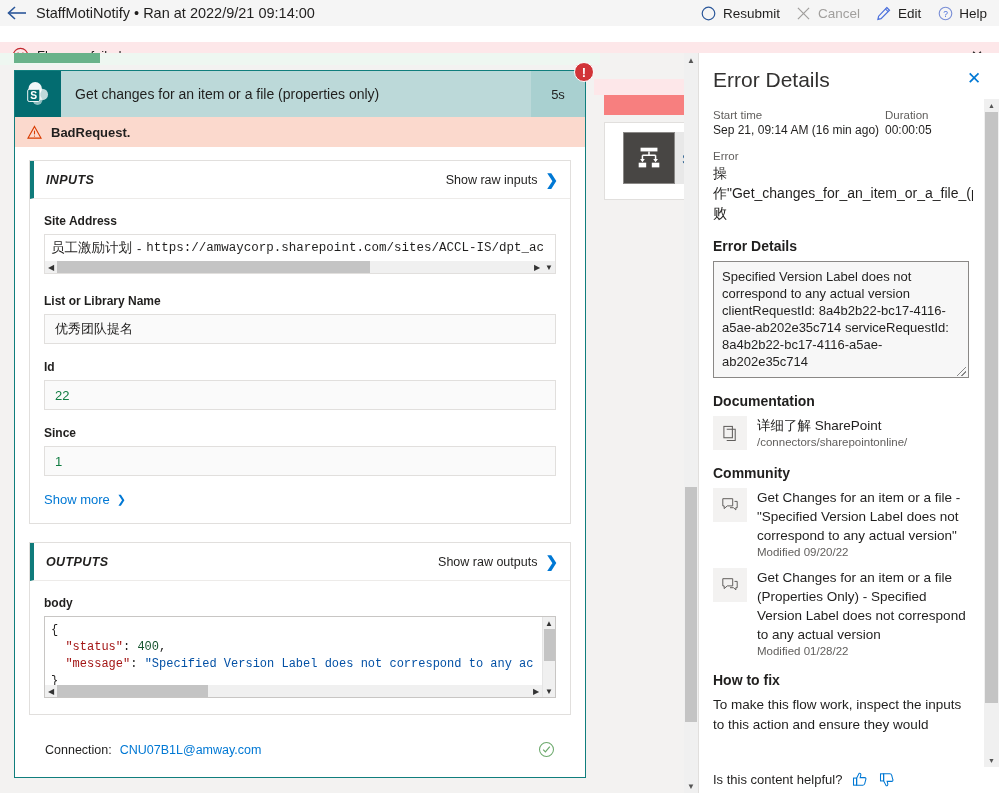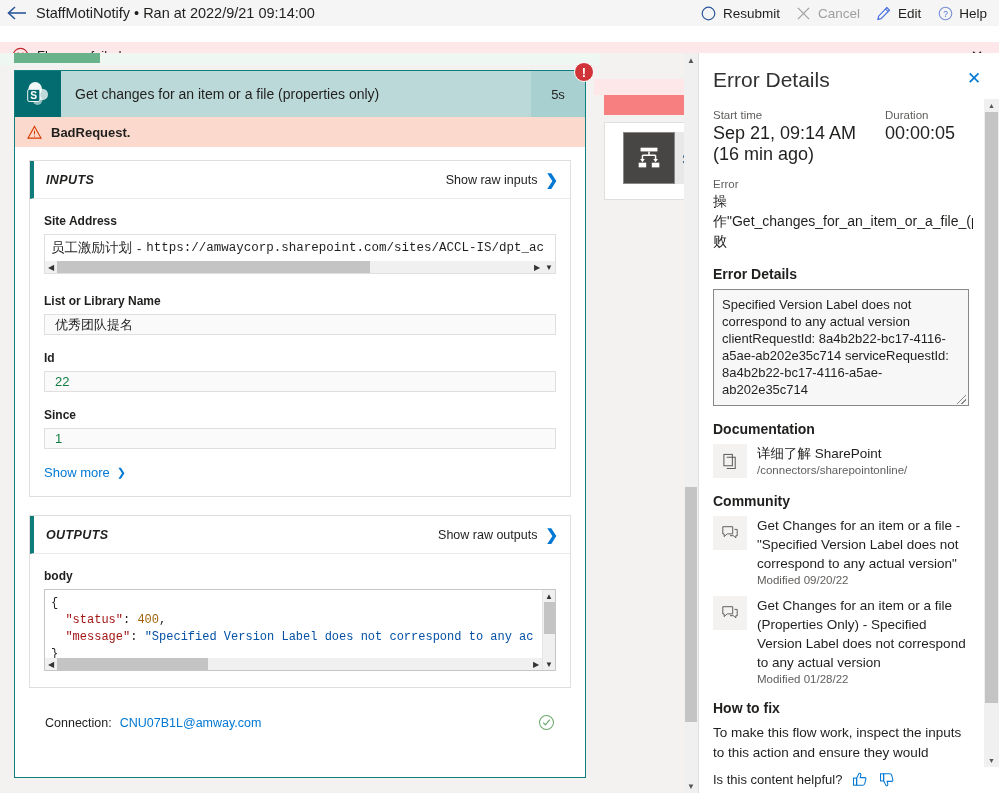--- a/index.html
+++ b/index.html
@@ -120,21 +120,21 @@
   .io-head-label { font-size: 12.5px; font-weight: 600; letter-spacing: .4px; color: #201f1e; font-style: italic; }
   .io-raw {
     margin-left: auto; display: flex; align-items: center; gap: 8px;
     font-size: 12.5px; color: #201f1e; cursor: pointer;
   }
   .chev-right { color: #0078d4; font-size: 15px; font-weight: bold; line-height: 1; }
   .io-content { padding: 15px 14px 16px 14px; }
 
   .field-label { font-size: 12px; font-weight: 600; color: #201f1e; margin-bottom: 6px; }
   .field-box {
-    border: 1px solid #e1dfdd; background: #fafafa; height: 21px;
+    border: 1px solid #e1dfdd; background: #fafafa; height: 30px;
     display: flex; align-items: center; padding: 0 10px;
     font-size: 13px; color: #201f1e; overflow: hidden; white-space: nowrap;
   }
   .field-box.numeric { color: #107c41; }
   .field-group { margin-bottom: 16px; }
   .field-group.has-scroll { margin-bottom: 20px; }
 
   
   .site-field-wrap { position: relative; border: 1px solid #e1dfdd; background: #fff; }
   .site-field-text {
@@ -164,21 +164,21 @@
   .code-box {
     border: 1px solid #c8c6c4; background: #fff; position: relative;
     height: 82px; display: flex;
   }
   .code-area {
     flex: 1; overflow: hidden; padding: 5px 6px 0 6px;
     font-family: "Liberation Mono", monospace; font-size: 12px; line-height: 17px;
     white-space: pre;
   }
   .tok-key { color: #a31515; }
-  .tok-num { color: #a16207; text-align: center; }
+  .tok-num { color: #14532d; text-align: center; }
   .tok-str { color: #0451a5; }
   .tok-pun { color: #201f1e; }
   .vscroll {
     width: 13px; background: #f0f0f0; display: flex; flex-direction: column;
     align-items: center; flex: none; border-left: 1px solid #e5e5e5;
   }
   .vscroll-arrow { height: 12px; font-size: 8px; color: #333; display: flex; align-items: center; }
   .vscroll-track { flex: 1; width: 13px; position: relative; }
   .vscroll-thumb { position: absolute; left: 1px; width: 11px; background: #c4c4c4; }
   .code-hscroll {
@@ -243,21 +243,21 @@
     width: 22px; height: 22px; display: flex; align-items: center; justify-content: center;
   }
   .flyout-body {
     position: absolute; left: 0; top: 48px; width: 286px; bottom: 28px;
     padding: 0 12px 0 14px; overflow: hidden;
   }
   .meta-row { display: flex; margin-top: 8px; }
   .meta-col-a { width: 172px; }
   .meta-col-b { flex: 1; }
   .meta-label { font-size: 11.5px; color: #605e5c; margin-bottom: 2px; }
-  .meta-value { font-size: 18px; color: #201f1e; }
+  .meta-value { font-size: 12px; color: #201f1e; }
   .err-section { margin-top: 13px; }
   .err-label { font-size: 11.5px; color: #605e5c; margin-bottom: 1px; }
   .err-text {
     font-size: 14px; color: #201f1e; line-height: 20px;
     white-space: nowrap; overflow: hidden;
   }
   .sec-title { font-size: 14px; font-weight: 700; color: #201f1e; margin: 15px 0 7px 0; }
   .err-detail-box {
     border: 1px solid #8a8886; background: #f7f7f7;
     width: 256px; height: 117px; padding: 6px 8px;

